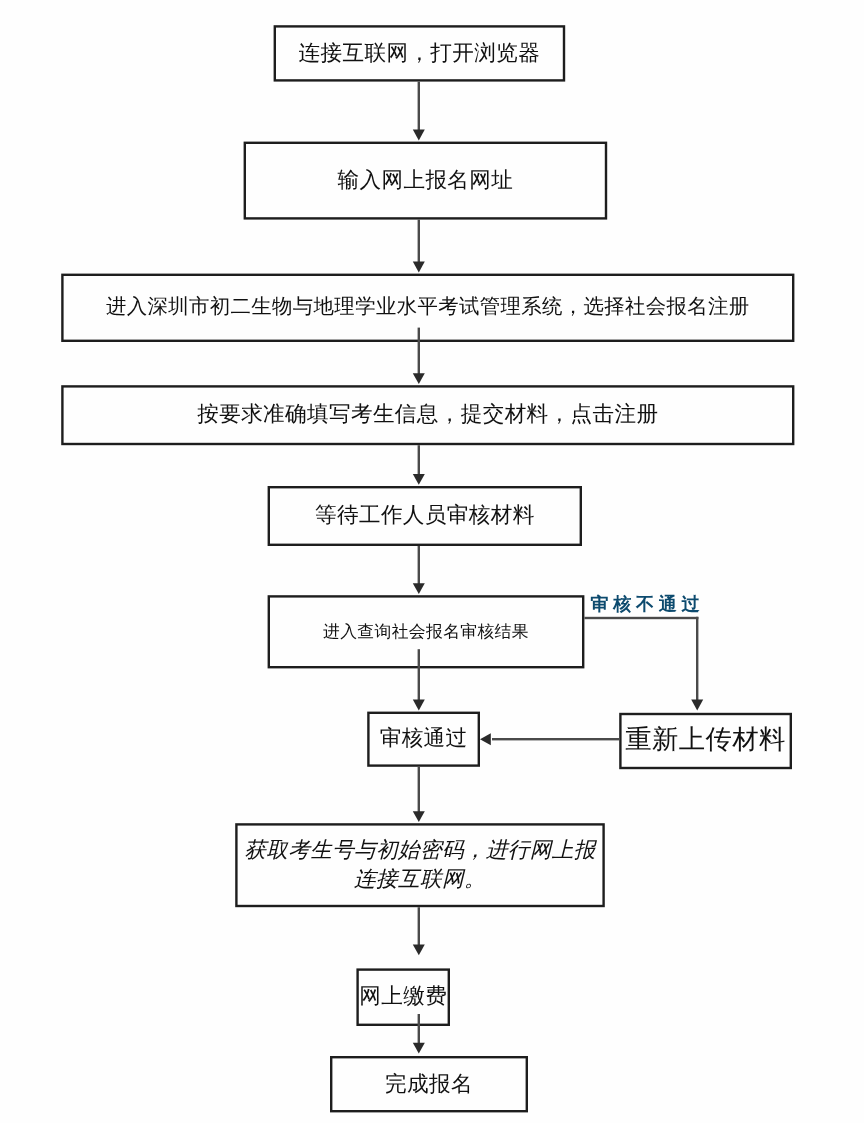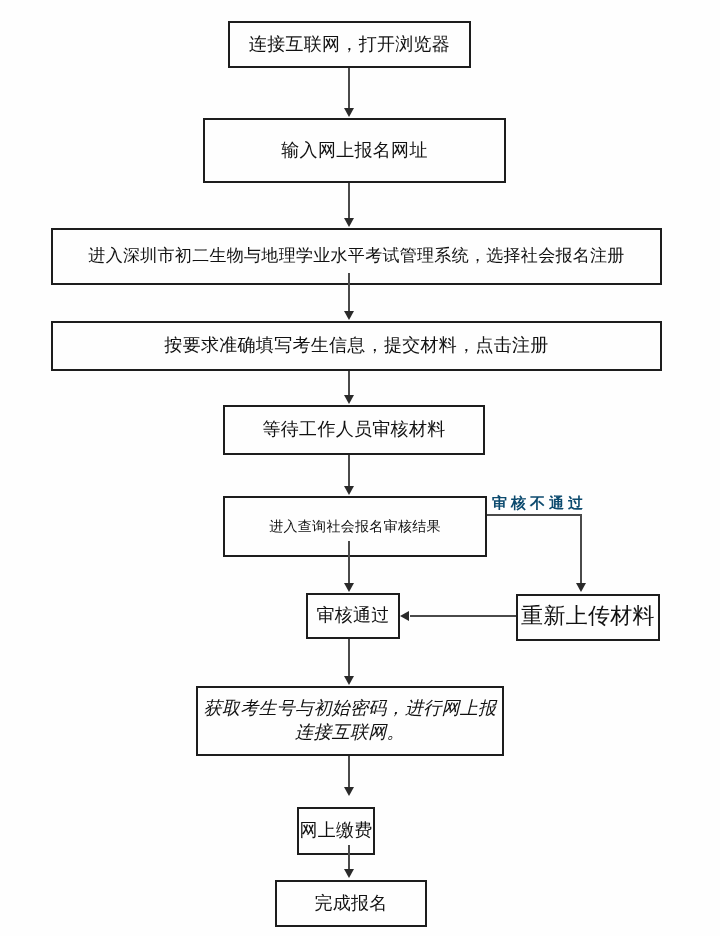--- a/index.html
+++ b/index.html
@@ -46,21 +46,21 @@
   #n-connect      { left: 228px; top: 21px;  width: 243px; height: 47px;  font-size: 18px; }
   #n-url          { left: 203px; top: 118px; width: 303px; height: 65px;  font-size: 18px; }
   #n-system       { left: 51px;  top: 228px; width: 611px; height: 57px;  font-size: 17px; }
   #n-fillinfo     { left: 51px;  top: 321px; width: 611px; height: 50px;  font-size: 18px; }
   #n-wait         { left: 223px; top: 405px; width: 262px; height: 50px;  font-size: 18px; }
   #n-query        { left: 223px; top: 496px; width: 264px; height: 61px;  font-size: 14px; }
   #n-passed       { left: 306px; top: 593px; width: 94px;  height: 46px;  font-size: 18px; }
   #n-reupload     { left: 516px; top: 594px; width: 144px; height: 47px;  font-size: 22px; font-family: Liberation Mono, monospace; }
   #n-getaccount   { left: 196px; top: 686px; width: 308px; height: 70px;  font-size: 18px; font-style: italic; }
   #n-pay          { left: 297px; top: 797px; width: 78px; height: 48px;  font-size: 18px; margin-top: 10px; }
-  #n-finish       { left: 275px; top: 880px; width: 152px; height: 47px;  font-size: 18px; }
+  #n-finish       { left: 275px; top: 880px; width: 165px; height: 47px;  font-size: 18px; }
 
   
   .vline {
     position: absolute;
     width: 2px;
     background: #4a4a4a;
   }
   .hline {
     position: absolute;
     height: 2px;

